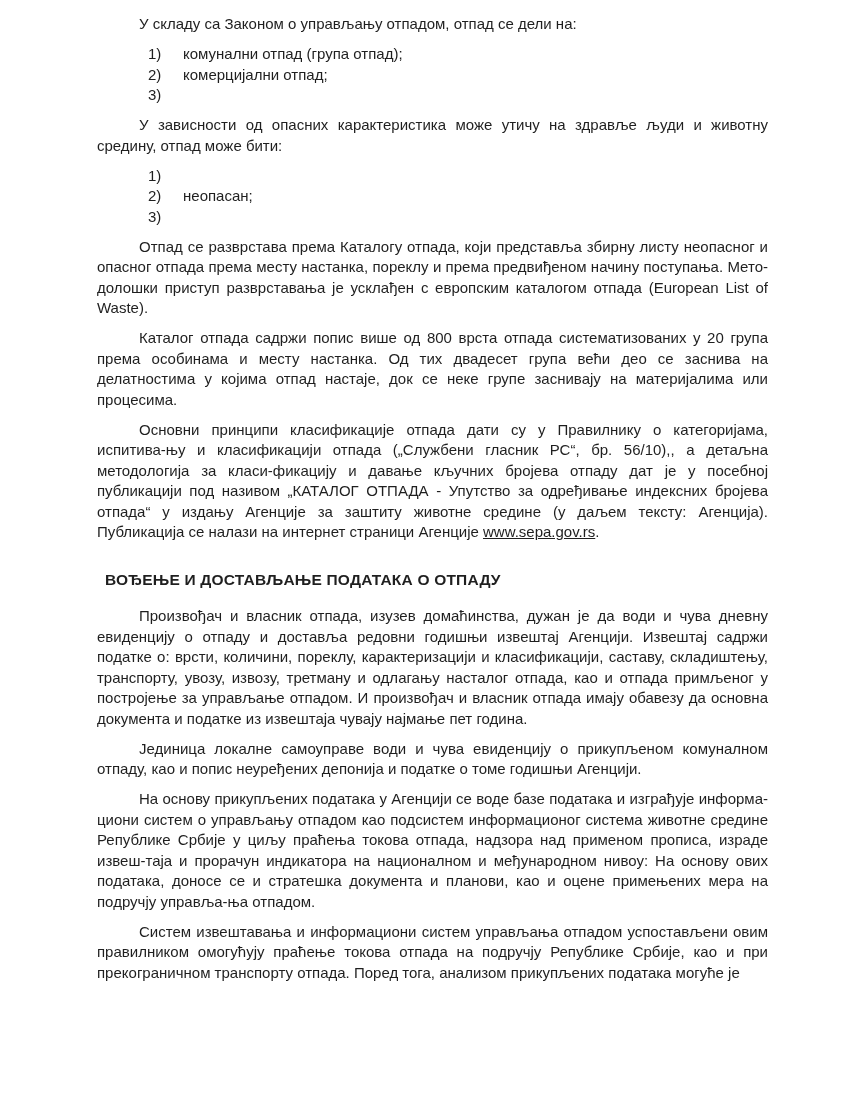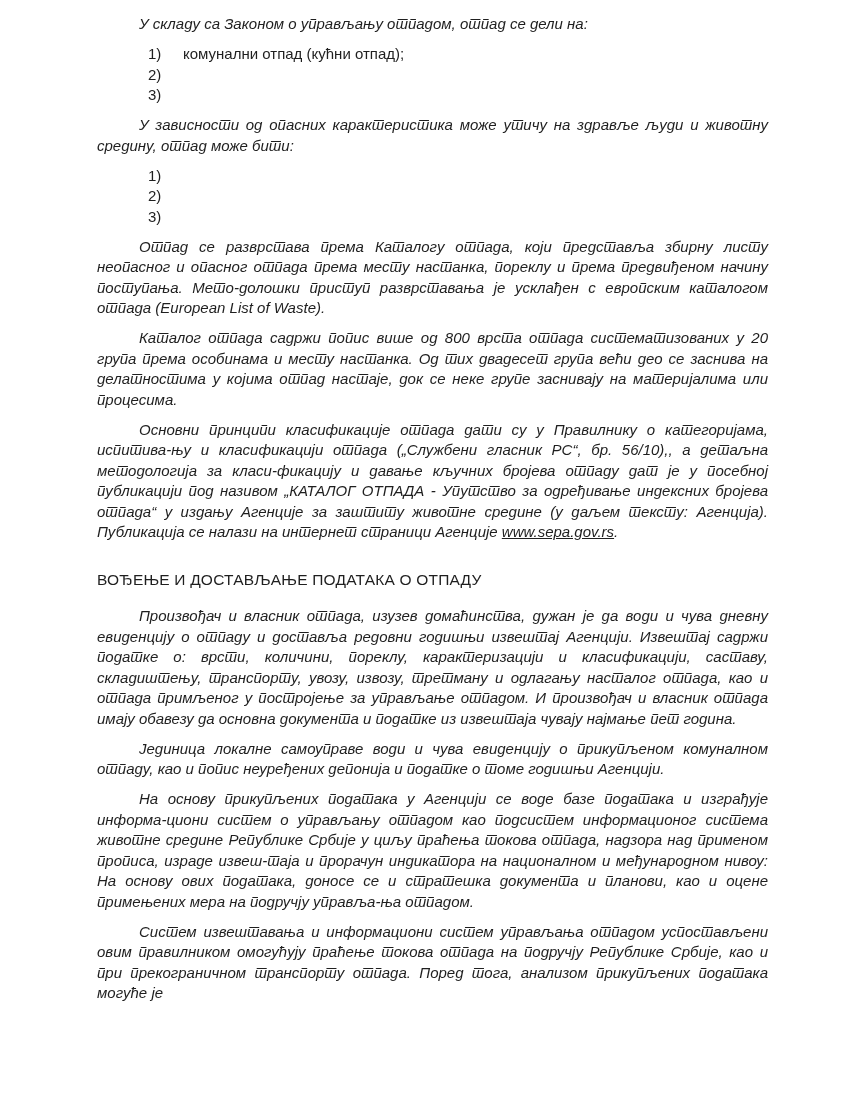--- a/index.html
+++ b/index.html
@@ -12,63 +12,64 @@
     font-family:"Liberation Sans", sans-serif;
     font-size:15px;
     line-height:20.5px;
     color:#1f1f1f;
     overflow:hidden;
   }
   p.para {
     margin:0 0 9.5px 0;
     text-align:justify;
     text-indent:42px;
-    font-style:italic;
   }
   .list { margin:0 0 9.5px 0; }
   .list-row { display:flex; }
   .list-num { flex:none; margin-left:51px; width:35px; }
   .list-text { flex:1; }
   h2.heading {
     font-size:15.5px;
-    font-weight:normal;
-    margin:27px 0 16px 0;
+    font-weight:bold;
+    margin:27px 0 16px 8px;
     text-indent:0;
     letter-spacing:0.2px;
   }
   a.doc-link { color:inherit; text-decoration:underline; cursor:pointer; }
 </style>
 </head>
 <body>
 
 <div class="page">
 
   <p class="para">У складу са Законом о управљању отпадом, отпад се дели на:</p>
 
   <div class="list">
     <div class="list-row">
       <span class="list-num">1)</span>
-      <span class="list-text">комунални отпад (кућни отпад);</span>
+      <span class="list-text">комунални отпад (група отпад);</span>
     </div>
     <div class="list-row">
       <span class="list-num">2)</span>
+      <span class="list-text">комерцијални отпад;</span>
     </div>
     <div class="list-row">
       <span class="list-num">3)</span>
     </div>
   </div>
 
   <p class="para">У зависности од опасних карактеристика може утичу на здравље људи и животну средину, отпад може бити:</p>
 
   <div class="list">
     <div class="list-row">
       <span class="list-num">1)</span>
     </div>
     <div class="list-row">
       <span class="list-num">2)</span>
+      <span class="list-text">неопасан;</span>
     </div>
     <div class="list-row">
       <span class="list-num">3)</span>
     </div>
   </div>
 
   <p class="para">Отпад се разврстава према Каталогу отпада, који представља збирну листу неопасног и опасног отпада према месту настанка, пореклу и према предвиђеном начину поступања. Мето-долошки приступ разврставања је усклађен с европским каталогом отпада (European List of Waste).</p>
 
   <p class="para">Каталог отпада садржи попис више од 800 врста отпада систематизованих у 20 група према особинама и месту настанка. Од тих двадесет група већи део се заснива на делатностима у којима отпад настаје, док се неке групе заснивају на материјалима или процесима.</p>
 

